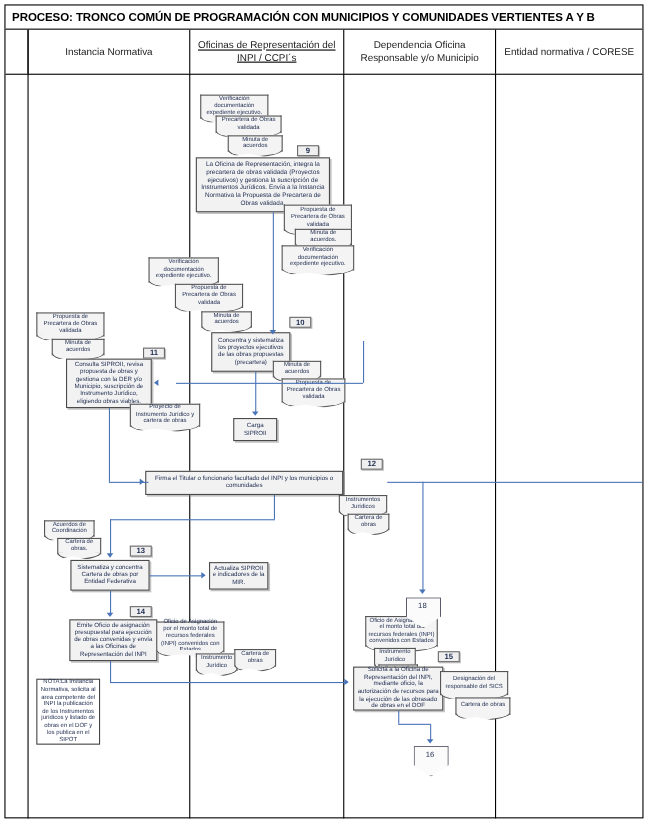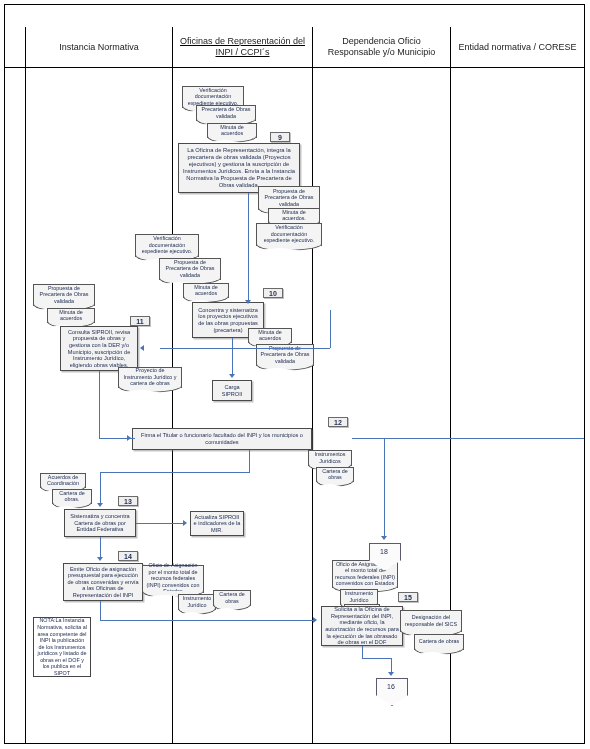--- a/index.html
+++ b/index.html
@@ -58,29 +58,32 @@
   .arw-r{border-top:3px solid transparent;border-bottom:3px solid transparent;border-left:4px solid #4a74b8;}
   .arw-l{border-top:3px solid transparent;border-bottom:3px solid transparent;border-right:4px solid #4a74b8;}
 </style>
 </head>
 <body>
 
 <div id="page">
 
   <div class="frame"></div>
 
+  <div class="title-bar">
+    <span>PROCESO: TRONCO COMÚN DE PROGRAMACIÓN CON MUNICIPIOS Y COMUNIDADES VERTIENTES A Y B</span>
+  </div>
 
   <div class="hdr-row" style="left:25px;width:147px;">
     <span>Instancia Normativa</span>
   </div>
   <div class="hdr-row" style="left:172px;width:140px;text-decoration:underline;">
     <span>Oficinas de Representación del INPI / CCPI´s</span>
   </div>
   <div class="hdr-row" style="left:312px;width:138px;">
-    <span>Dependencia Oficio Responsable y/o Municipio</span>
+    <span>Dependencia Oficina Responsable y/o Municipio</span>
   </div>
   <div class="hdr-row" style="left:450px;width:134px;border-right:0;">
     <span>Entidad normativa / CORESE</span>
   </div>
   <div class="hdr-sep"></div>
 
   <div class="spine" style="left:25px;height:717px;"></div>
   <div class="lane-line" style="left:172px;height:677px;"></div>
   <div class="lane-line" style="left:312px;height:677px;"></div>
   <div class="lane-line" style="left:450px;height:677px;"></div>

